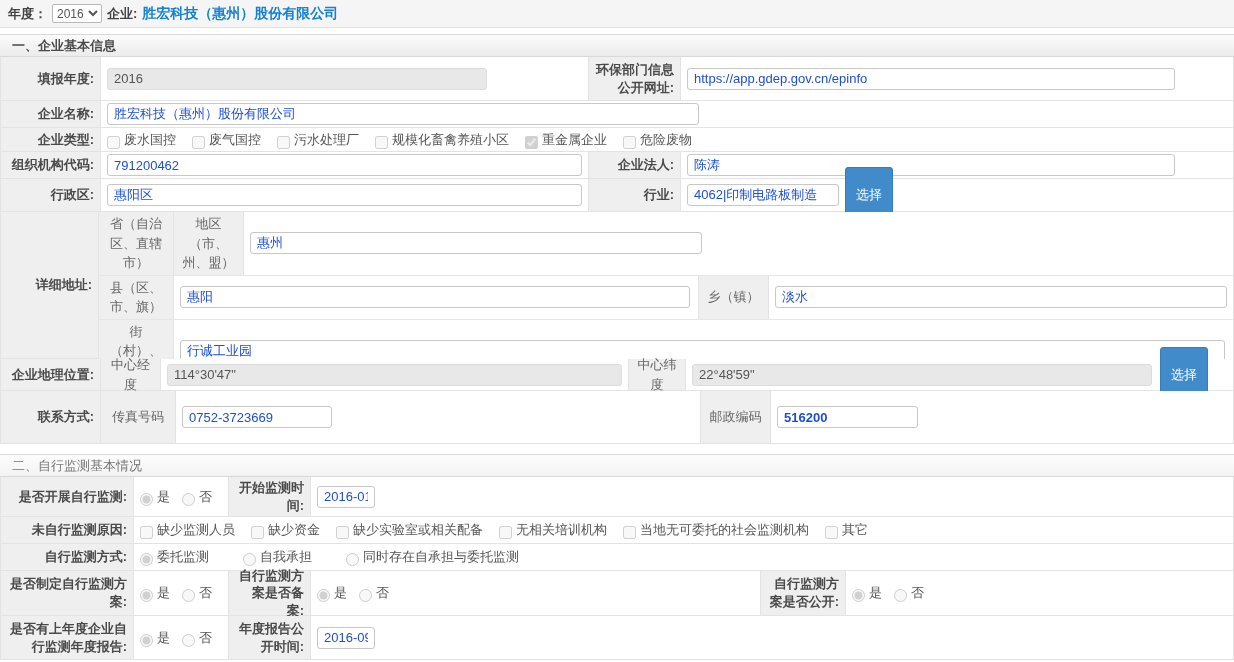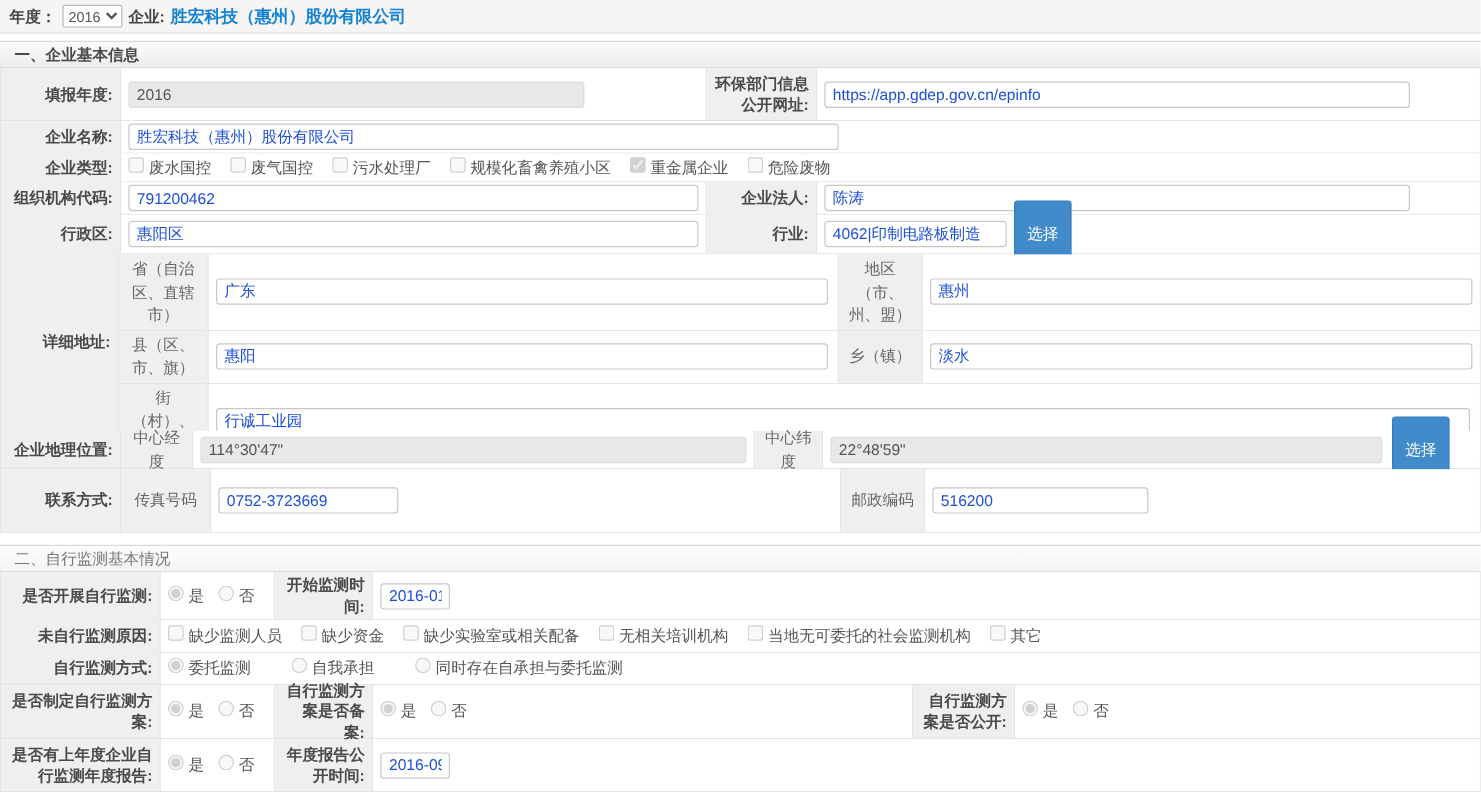--- a/index.html
+++ b/index.html
@@ -53,21 +53,21 @@
     height: 22px; border: 1px solid #c8c8c8; border-radius: 3px;
     padding: 0 6px; font-size: 13px; color: #1d4ed8; background: #fff;
     font-family: "Liberation Sans", "DejaVu Sans", sans-serif;
   }
   .inp.gray { background: #e8e8e8; border-color: #dcdcdc; color: #555; }
   .btn {
     background: #428bca; border: 1px solid #357ebd; color: #fff;
     font-size: 13px; padding: 18px 10px; border-radius: 3px; margin-left: 8px;
     font-family: "Liberation Sans", "DejaVu Sans", sans-serif; cursor: pointer;
   }
-  .opt { display: inline-flex; align-items: flex-start; gap: 4px; color: #555; margin-right: 16px; white-space: nowrap; }
+  .opt { display: inline-flex; align-items: flex-end; gap: 4px; color: #555; margin-right: 16px; white-space: nowrap; }
   .opt input { width: 13px; height: 13px; margin: 0; }
   .opt.wide { margin-right: 34px; }
   .yn .opt { margin-right: 12px; }
 </style>
 </head>
 <body>
 
 <div class="topbar">
   <span class="tb-label">年度：</span>
   <select class="year-select">
@@ -150,23 +150,20 @@
       <input class="inp" style="width: 152px;" value="4062|印制电路板制造">
       <button class="btn" style="margin-left:6px">选择</button>
     </div>
   </div>
 
   <div class="r" style="height:147px">
     <div class="cell lblc" style="width:100px">详细地址:</div>
     <div class="subcol">
       <div class="subrow">
         <div class="cell sublbl" style="width:75px">省（自治区、直辖市）</div>
-        <div class="cell valc" style="width:525px">
-          <input class="inp" style="width: 510px;" value="广东">
-        </div>
         <div class="cell sublbl" style="width:70px">地区（市、州、盟）</div>
         <div class="cell valc last" style="flex:1">
           <input class="inp" style="width: 452px;" value="惠州">
         </div>
       </div>
       <div class="subrow">
         <div class="cell sublbl" style="width:75px">县（区、市、旗）</div>
         <div class="cell valc" style="width:525px">
           <input class="inp" style="width: 510px;" value="惠阳">
         </div>
@@ -200,21 +197,21 @@
   <div class="r" style="height:53px">
     <div class="cell lblc" style="width:100px">联系方式:</div>
     <div class="subcol">
       <div class="subrow lastsub">
         <div class="cell sublbl" style="width:75px">传真号码</div>
         <div class="cell valc" style="width:525px">
           <input class="inp" style="width: 150px;" value="0752-3723669">
         </div>
         <div class="cell sublbl" style="width:70px">邮政编码</div>
         <div class="cell valc last" style="flex:1">
-          <input class="inp" style="width: 180px;" value="516200">
+          <input class="inp" style="width: 141px; font-weight: bold;" value="516200">
         </div>
       </div>
     </div>
   </div>
 </div>
 
 <div class="section-header plain" style="margin-top:10px">二、自行监测基本情况</div>
 
 <div class="tbl">
 

